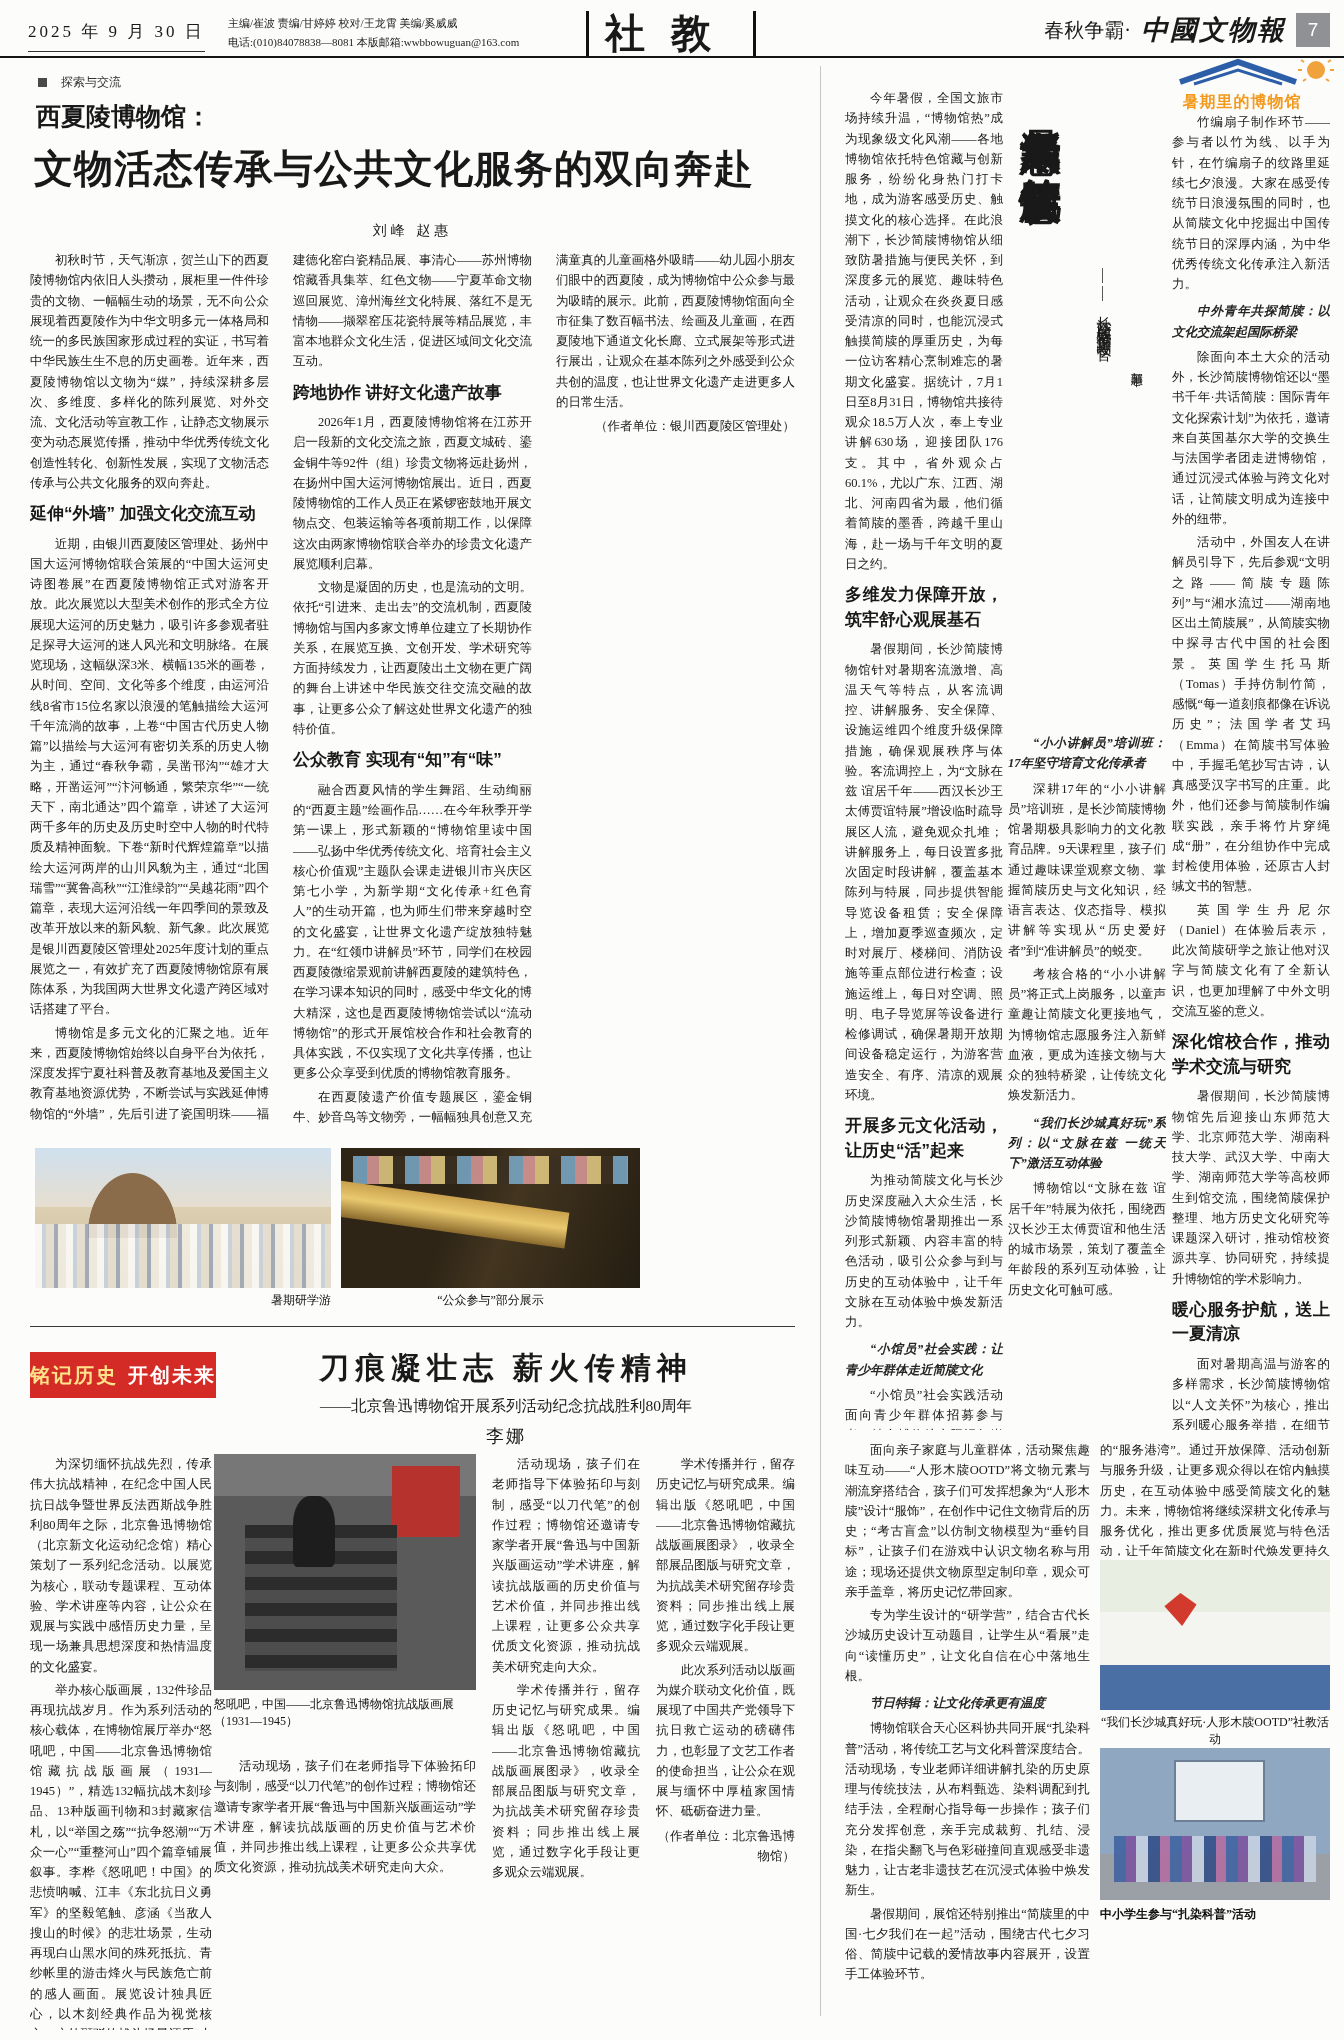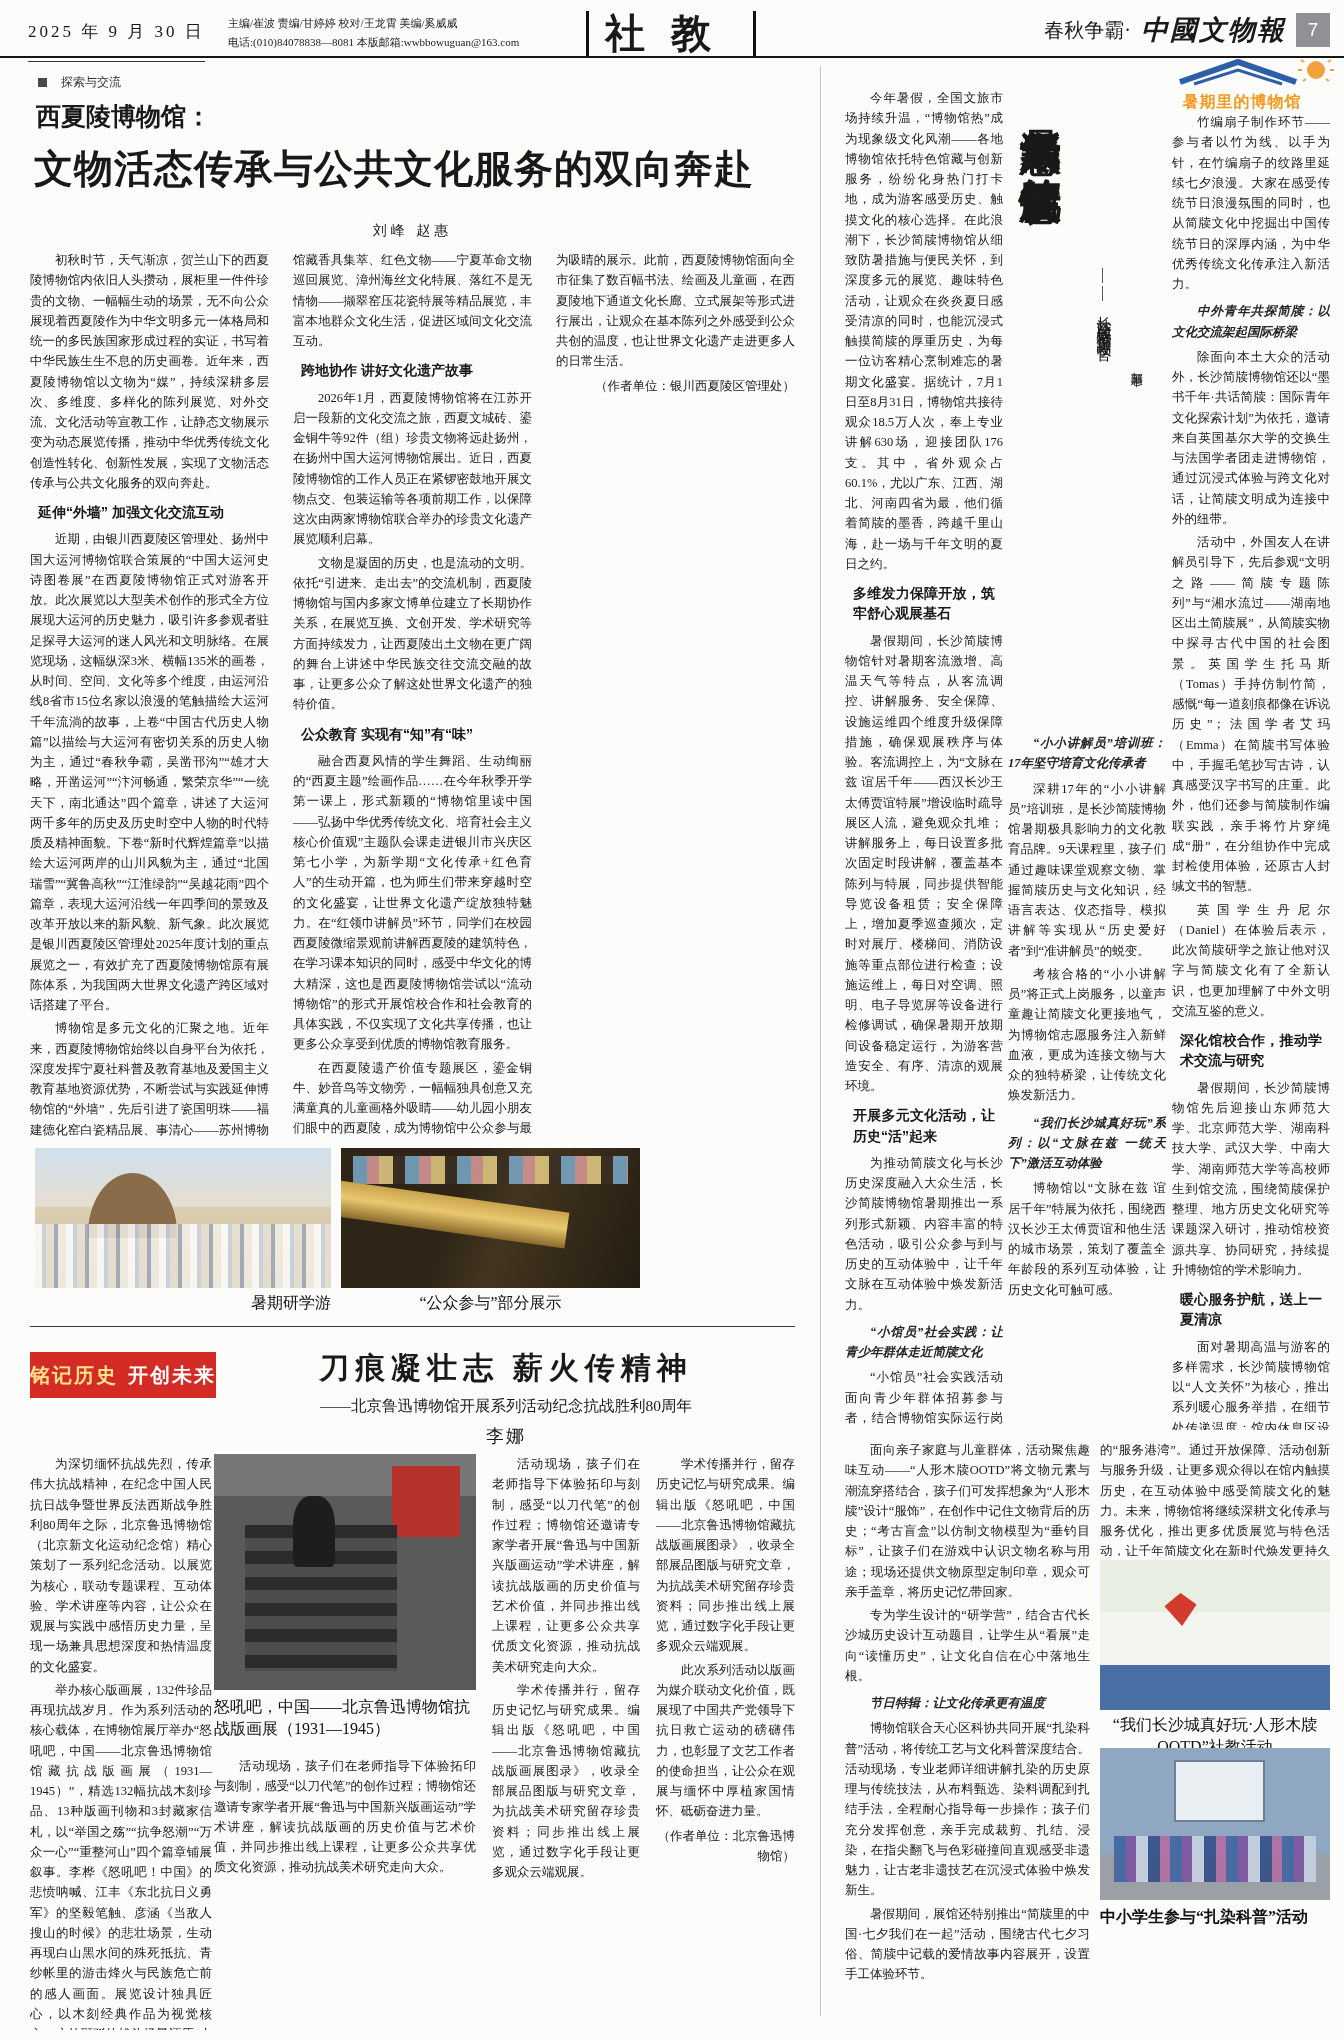--- a/index.html
+++ b/index.html
@@ -2,27 +2,27 @@
 <html><head>
 <meta charset="utf-8">
 <style>
   html,body{margin:0;padding:0;background:#e9e9e9;}
   .page{position:relative;width:1344px;height:2040px;margin:0 auto;background:#fcfcfa;
         font-family:"Liberation Serif","DejaVu Serif",serif;color:#191919;overflow:hidden;}
   .abs{position:absolute;}
   .flow{font-size:12.5px;line-height:1.62;overflow:hidden;text-align:justify;}
   .para{margin:0 0 3px;text-indent:2em;}
   .subhead{font-family:"Liberation Sans","DejaVu Sans",sans-serif;font-weight:bold;
-           font-size:14px;margin:9px 8px 7px;text-indent:0;line-height:1.45;}
+           font-size:17px;margin:9px 0 7px;text-indent:0;line-height:1.45;}
   .kai{font-style:italic;font-weight:bold;margin:7px 0 5px;text-indent:2em;color:#262626;}
   .credit{text-align:right;text-indent:0;margin-top:4px;}
-  .caption{font-size:16px;line-height:1.4;color:#111;}
+  .caption{font-size:12px;line-height:1.4;color:#111;}
   
   .hdr-line{height:2px;background:#151515;}
-  .date{font-size:17px;letter-spacing:3px;border-bottom:1.5px solid #333;padding-bottom:18px;}
+  .date{font-size:17px;letter-spacing:3px;border-bottom:1.5px solid #333;padding-bottom:8px;}
   .editors{font-size:11px;line-height:1.7;color:#222;}
   .secttl{display:flex;align-items:center;gap:16px;}
   .secbar{width:3px;height:46px;background:#111;}
   .secname{font-size:40px;font-weight:bold;letter-spacing:26px;font-family:"Liberation Sans",sans-serif;}
   .mast{display:flex;align-items:center;gap:10px;}
   .mast-pre{font-size:20px;}
   .mast-script{font-size:27px;font-weight:bold;font-style:italic;letter-spacing:2px;}
   .pagebox{width:34px;height:34px;background:#8f9194;color:#fff;font-size:19px;
            display:flex;align-items:center;justify-content:center;font-family:"Liberation Sans",sans-serif;}
   

